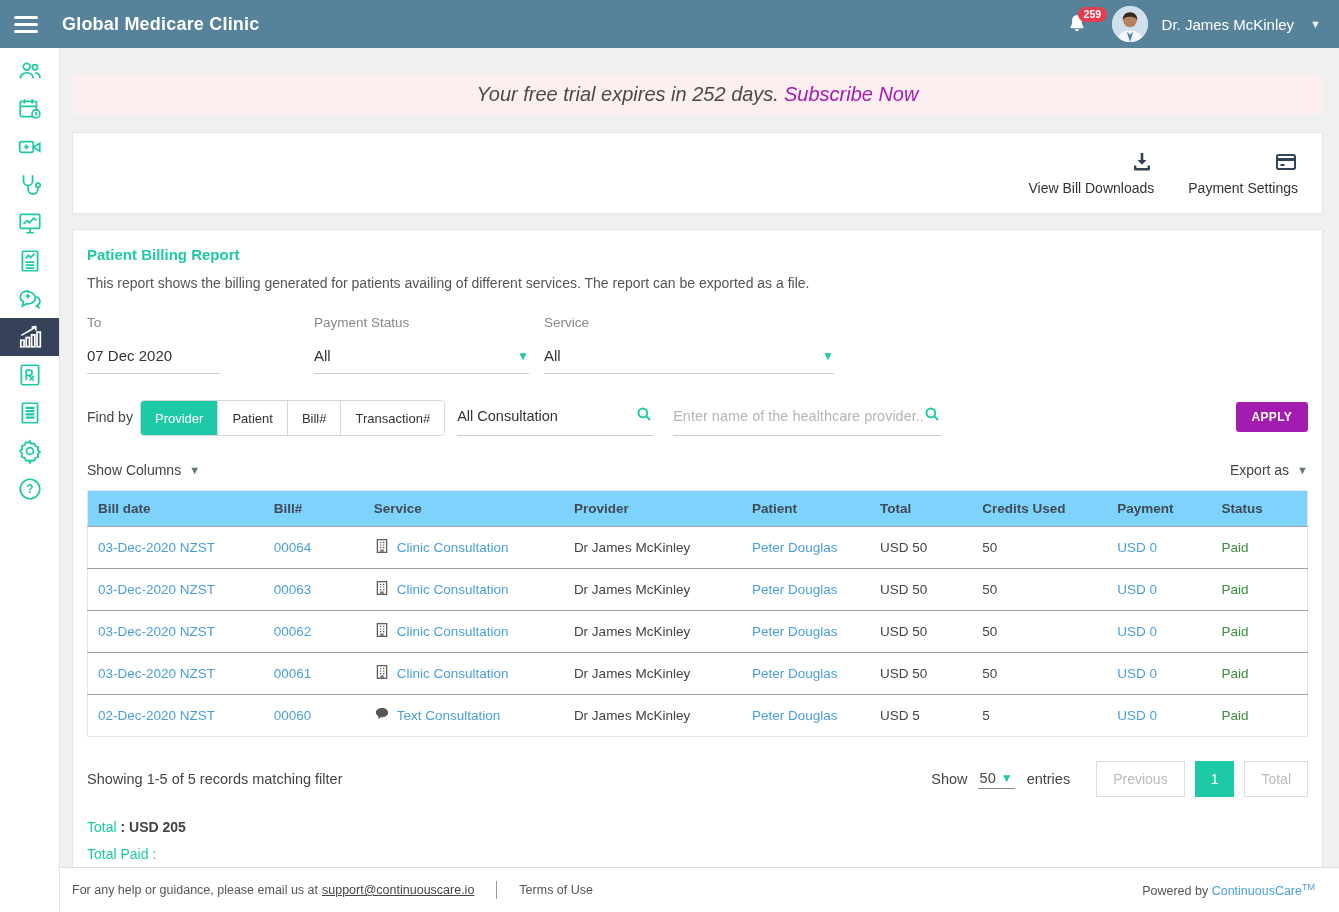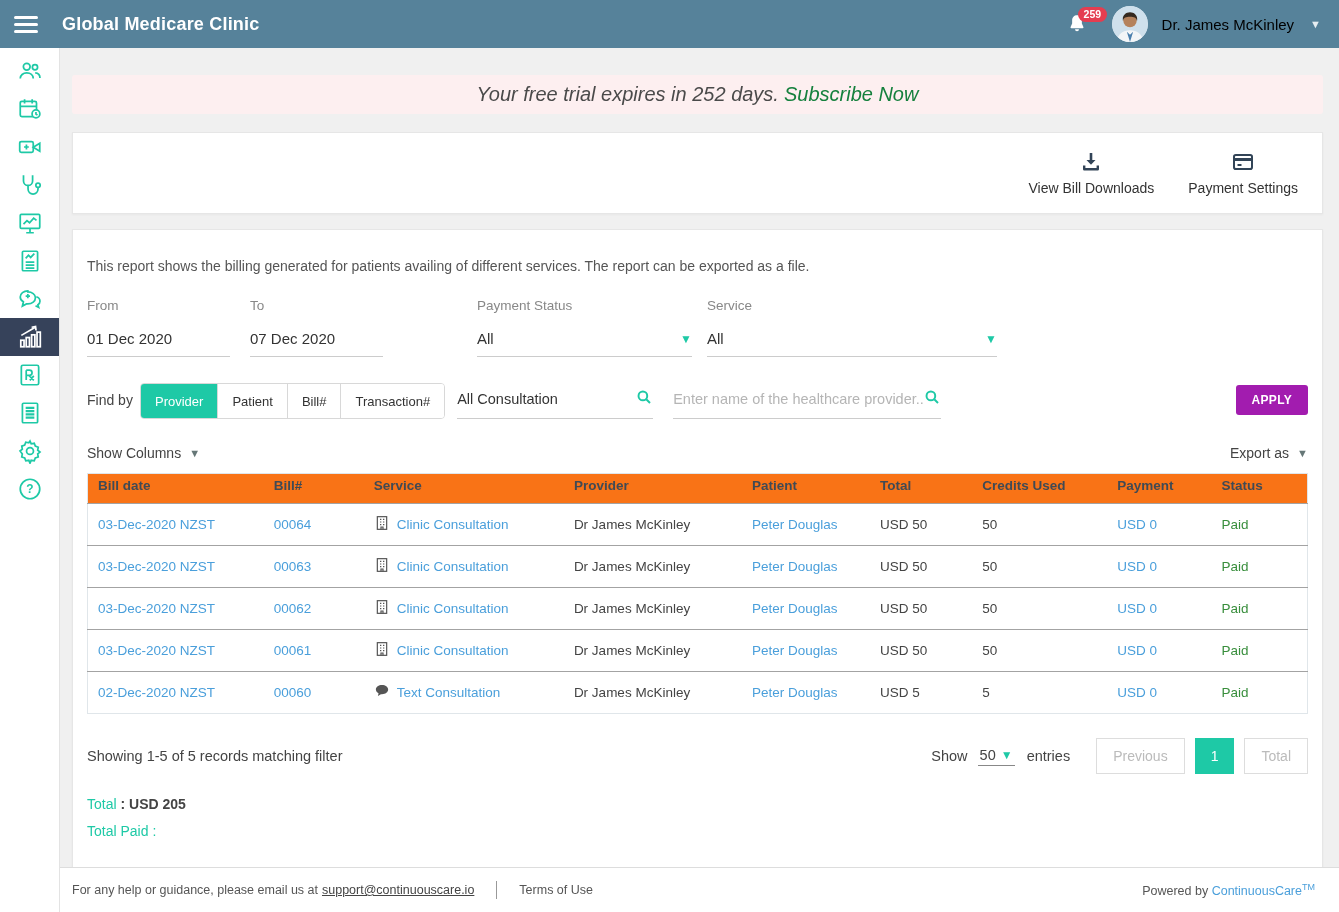--- a/index.html
+++ b/index.html
@@ -8,43 +8,43 @@
 
   
   .topbar { position:absolute; top:0; left:0; right:0; height:48px; background:#56829a; display:flex; align-items:center; padding:0 18px 0 14px; z-index:30; }
   .hamburger { width:26px; cursor:pointer; margin-right:22px; }
   .hamburger span { display:block; height:3px; background:#fff; border-radius:2px; margin:4px 0; width:24px; }
   .app-title { color:#fff; font-size:18px; font-weight:bold; letter-spacing:.2px; }
   .topbar-right { margin-left:auto; display:flex; align-items:center; gap:14px; }
   .bell-wrap { position:relative; padding:6px 10px 2px 2px; cursor:pointer; }
   .badge { position:absolute; top:0; left:14px; background:#e43d50; color:#fff; font-size:10.5px; font-weight:bold; border-radius:9px; padding:2px 6px; line-height:1; }
   .avatar { width:36px; height:36px; border-radius:50%; overflow:hidden; background:#d7e6ef; flex:0 0 auto; }
-  .user-name { color:#000000; font-size:15px; }
+  .user-name { color:#ffffff; font-size:15px; }
   .caret-w { color:#e7eef2; font-size:11px; margin-left:2px; }
 
   
   .sidebar { position:absolute; top:48px; left:0; bottom:0; width:60px; background:#fff; border-right:1px solid #e3e3e3; z-index:20; padding-top:4px; }
   .side-item { height:38px; display:flex; align-items:center; justify-content:center; color:#1ec9a6; cursor:pointer; }
   .side-item.active { background:#36425a; color:#fff; }
   .side-item svg { display:block; }
 
   
   .content { position:absolute; top:48px; left:60px; right:0; bottom:45px; background:#f0f0f0; padding:27px 16px 0 12px; overflow:hidden; }
   .banner { background:#fdeff0; border-radius:3px; height:39px; display:flex; align-items:center; justify-content:center; font-size:20px; color:#4a4a4a;font-style:italic; }
-  .banner a { color:#15803d; text-decoration:none; margin-left:5px; cursor:pointer; }
+  .banner a { color:#a21caf; text-decoration:none; margin-left:5px; cursor:pointer; }
 
   .card { background:#fff; border:1px solid #e6e6e6; box-shadow:0 1px 2px rgba(0,0,0,.04); }
 
   .page-head { margin-top:18px; height:82px; display:flex; align-items:center; padding:0 24px 0 14px; }
   .page-title { font-size:26px; color:#222; font-weight:500; line-height:1.1; }
   .breadcrumb { font-size:13.5px; margin-top:5px; color:#8a8a8a; }
   .breadcrumb .bc-link { color:#4aa0dc; cursor:pointer; }
   .bc-sep { margin:0 6px; color:#9aa; }
   .head-actions { margin-left:auto; display:flex; gap:34px; }
-  .head-action { display:flex; flex-direction:column; align-items:center; gap:3px; font-size:14px; color:#333; cursor:pointer; }
+  .head-action { display:flex; flex-direction:column; align-items:flex-end; gap:3px; font-size:14px; color:#333; cursor:pointer; }
   .head-action svg { color:#324457; }
 
   .report-card { margin-top:15px; padding:16px 14px 22px 14px; }
   .report-title { color:#1ec9a6; font-size:15px; font-weight:bold; }
   .report-desc { font-size:14px; color:#555; margin-top:12px; }
 
   
   .filters { display:flex; margin-top:24px; }
   .f-field { display:flex; flex-direction:column; }
   .f-label { font-size:13.5px; color:#888; }
@@ -71,21 +71,21 @@
   .apply-btn { margin-left:auto; background:#a21caf; color:#fff; border:none; border-radius:3px; font-size:12px; font-weight:bold; letter-spacing:.3px; padding:8px 16px; cursor:pointer; margin-top:2px; font-family:inherit; }
 
   
   .cols-row { display:flex; align-items:center; margin-top:26px; font-size:14px; color:#444; }
   .cols-left, .cols-right { cursor:pointer; display:flex; align-items:center; gap:8px; }
   .cols-right { margin-left:auto; }
   .caret-g { color:#677; font-size:11px; }
 
   
   table { width:100%; border-collapse:collapse; margin-top:12px; table-layout:fixed; border:1px solid #e0e6ea; }
-  thead th { background:#f97316; font-size:13.5px; color:#404a54; font-weight:bold; text-align:left; padding:4px 8px 10px 10px; }
+  thead th { background:#7dd3fc; font-size:13.5px; color:#404a54; font-weight:bold; text-align:left; padding:10px 8px 10px 10px; }
   tbody td { font-size:13.5px; color:#444; padding:11px 8px 11px 10px; border-top:1px solid #a3a3a3; white-space:nowrap; overflow:hidden; }
   .link { color:#4a9fdb; cursor:pointer; }
   .svc-cell { display:flex; align-items:center; gap:7px; }
   .svc-cell svg { color:#555; flex:0 0 auto; }
   .paid { color:#388e3c; }
 
   
   .pagi-row { display:flex; align-items:center; margin-top:24px; font-size:14.5px; color:#444; }
   .pagi-right { margin-left:auto; display:flex; align-items:center; }
   .show-lbl { margin-right:10px; }
@@ -279,29 +279,24 @@
               <path stroke-width="3" d="M3 9.5h18"></path>
               <path d="M6.5 15h4"></path>
             </svg>
         </span>
         <span>Payment Settings</span>
       </div>
     </div>
   </section>
 
   <section class="card report-card">
+    <div class="report-title">Patient Billing Report</div>
     <div class="report-desc">This report shows the billing generated for patients availing of different services. The report can be exported as a file.</div>
 
     <div class="filters">
-      <div class="f-field w-from">
-        <span class="f-label">From</span>
-        <span class="f-value">
-            <span>01 Dec 2020</span>
-          </span>
-      </div>
       <div class="f-field w-to">
         <span class="f-label">To</span>
         <span class="f-value">
             <span>07 Dec 2020</span>
           </span>
       </div>
       <div class="f-field w-ps">
         <span class="f-label">Payment Status</span>
         <span class="f-value">
             <span>All</span>

